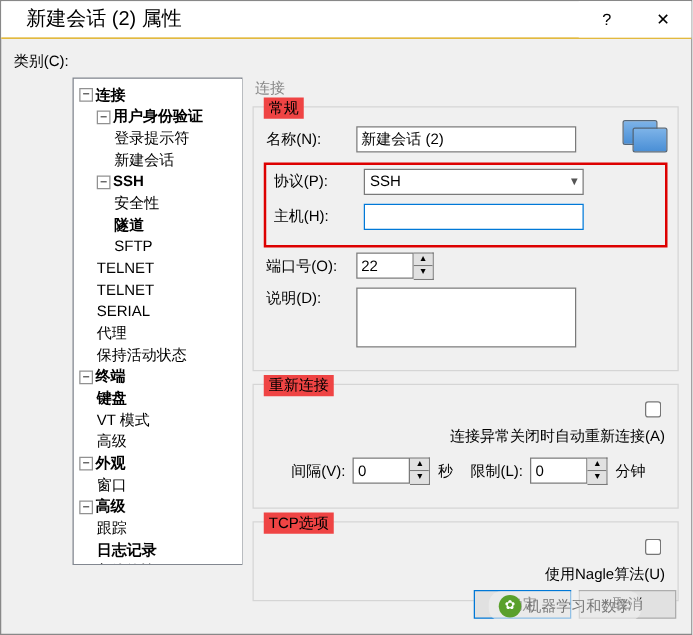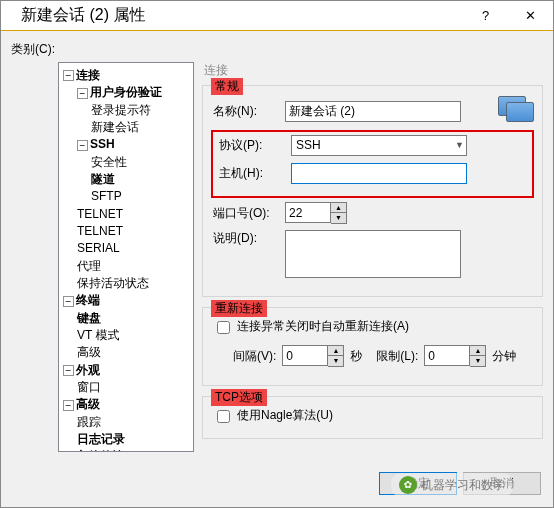--- a/index.html
+++ b/index.html
@@ -38,21 +38,21 @@
 .group .legend { position: absolute; top: -8px; left: 8px; background: #ef4444; padding: 0 4px; }
 .row { display: flex; align-items: center; margin-bottom: 6px; min-height: 22px; }
 .row .fl { width: 72px; }
 input[type=text], select, textarea, .combo { border: 1px solid #7a7a7a; background: #fff; height: 21px; padding: 1px 3px; font-size: 12px; }
 textarea { height: 48px; resize: none; }
 .host-highlight { border: 2px solid #d00; padding: 2px 6px 6px 6px; margin: -2px -2px 0 -2px; }
 .monitor-icon { width: 34px; height: 30px; position: relative; }
 .monitor-icon .screen { width: 28px; height: 20px; background: linear-gradient(#7db3e8,#4a8fd6); border: 1px solid #567; border-radius: 2px; }
 .monitor-icon .screen2 { width: 28px; height: 20px; background: linear-gradient(#7db3e8,#4a8fd6); border: 1px solid #567; border-radius: 2px; position: absolute; left: 8px; top: 6px; }
 .monitor-icon .base { width: 10px; height: 3px; background: #888; position: absolute; left: 9px; top: 21px; border-radius: 0 0 2px 2px; }
-.chk { display: flex; align-items: flex-start; gap: 4px; }
+.chk { display: flex; align-items: flex-end; gap: 4px; flex-direction: column; }
 .spin { display: inline-flex; align-items: stretch; }
 .spin input { width: 46px; height: 21px; border: 1px solid #7a7a7a; padding: 1px 3px; }
 .spin .btns { display: flex; flex-direction: column; border: 1px solid #7a7a7a; border-left: none; }
 .spin .btns div { width: 15px; height: 10px; font-size: 7px; text-align: center; line-height: 9px; background: #e1e1e1; }
 .spin .btns div:first-child { border-bottom: 1px solid #7a7a7a; }
 .footer { position: absolute; right: 12px; bottom: 12px; display: flex; gap: 6px; }
 .btn { width: 78px; height: 23px; border: 1px solid #adadad; background: #e1e1e1; text-align: center; line-height: 21px; }
 .btn.primary { border: 1px solid #0078d7; }
 .watermark { position: absolute; right: 40px; bottom: 10px; font-size: 12px; color: #777; background: rgba(240,240,240,.6); padding: 3px 8px; border-radius: 10px; display: flex; align-items: center; gap: 4px; }
 .watermark .wicon { width: 18px; height: 18px; border-radius: 50%; background: #5aa02c; color: #fff; text-align: center; line-height: 18px; font-size: 10px; }

